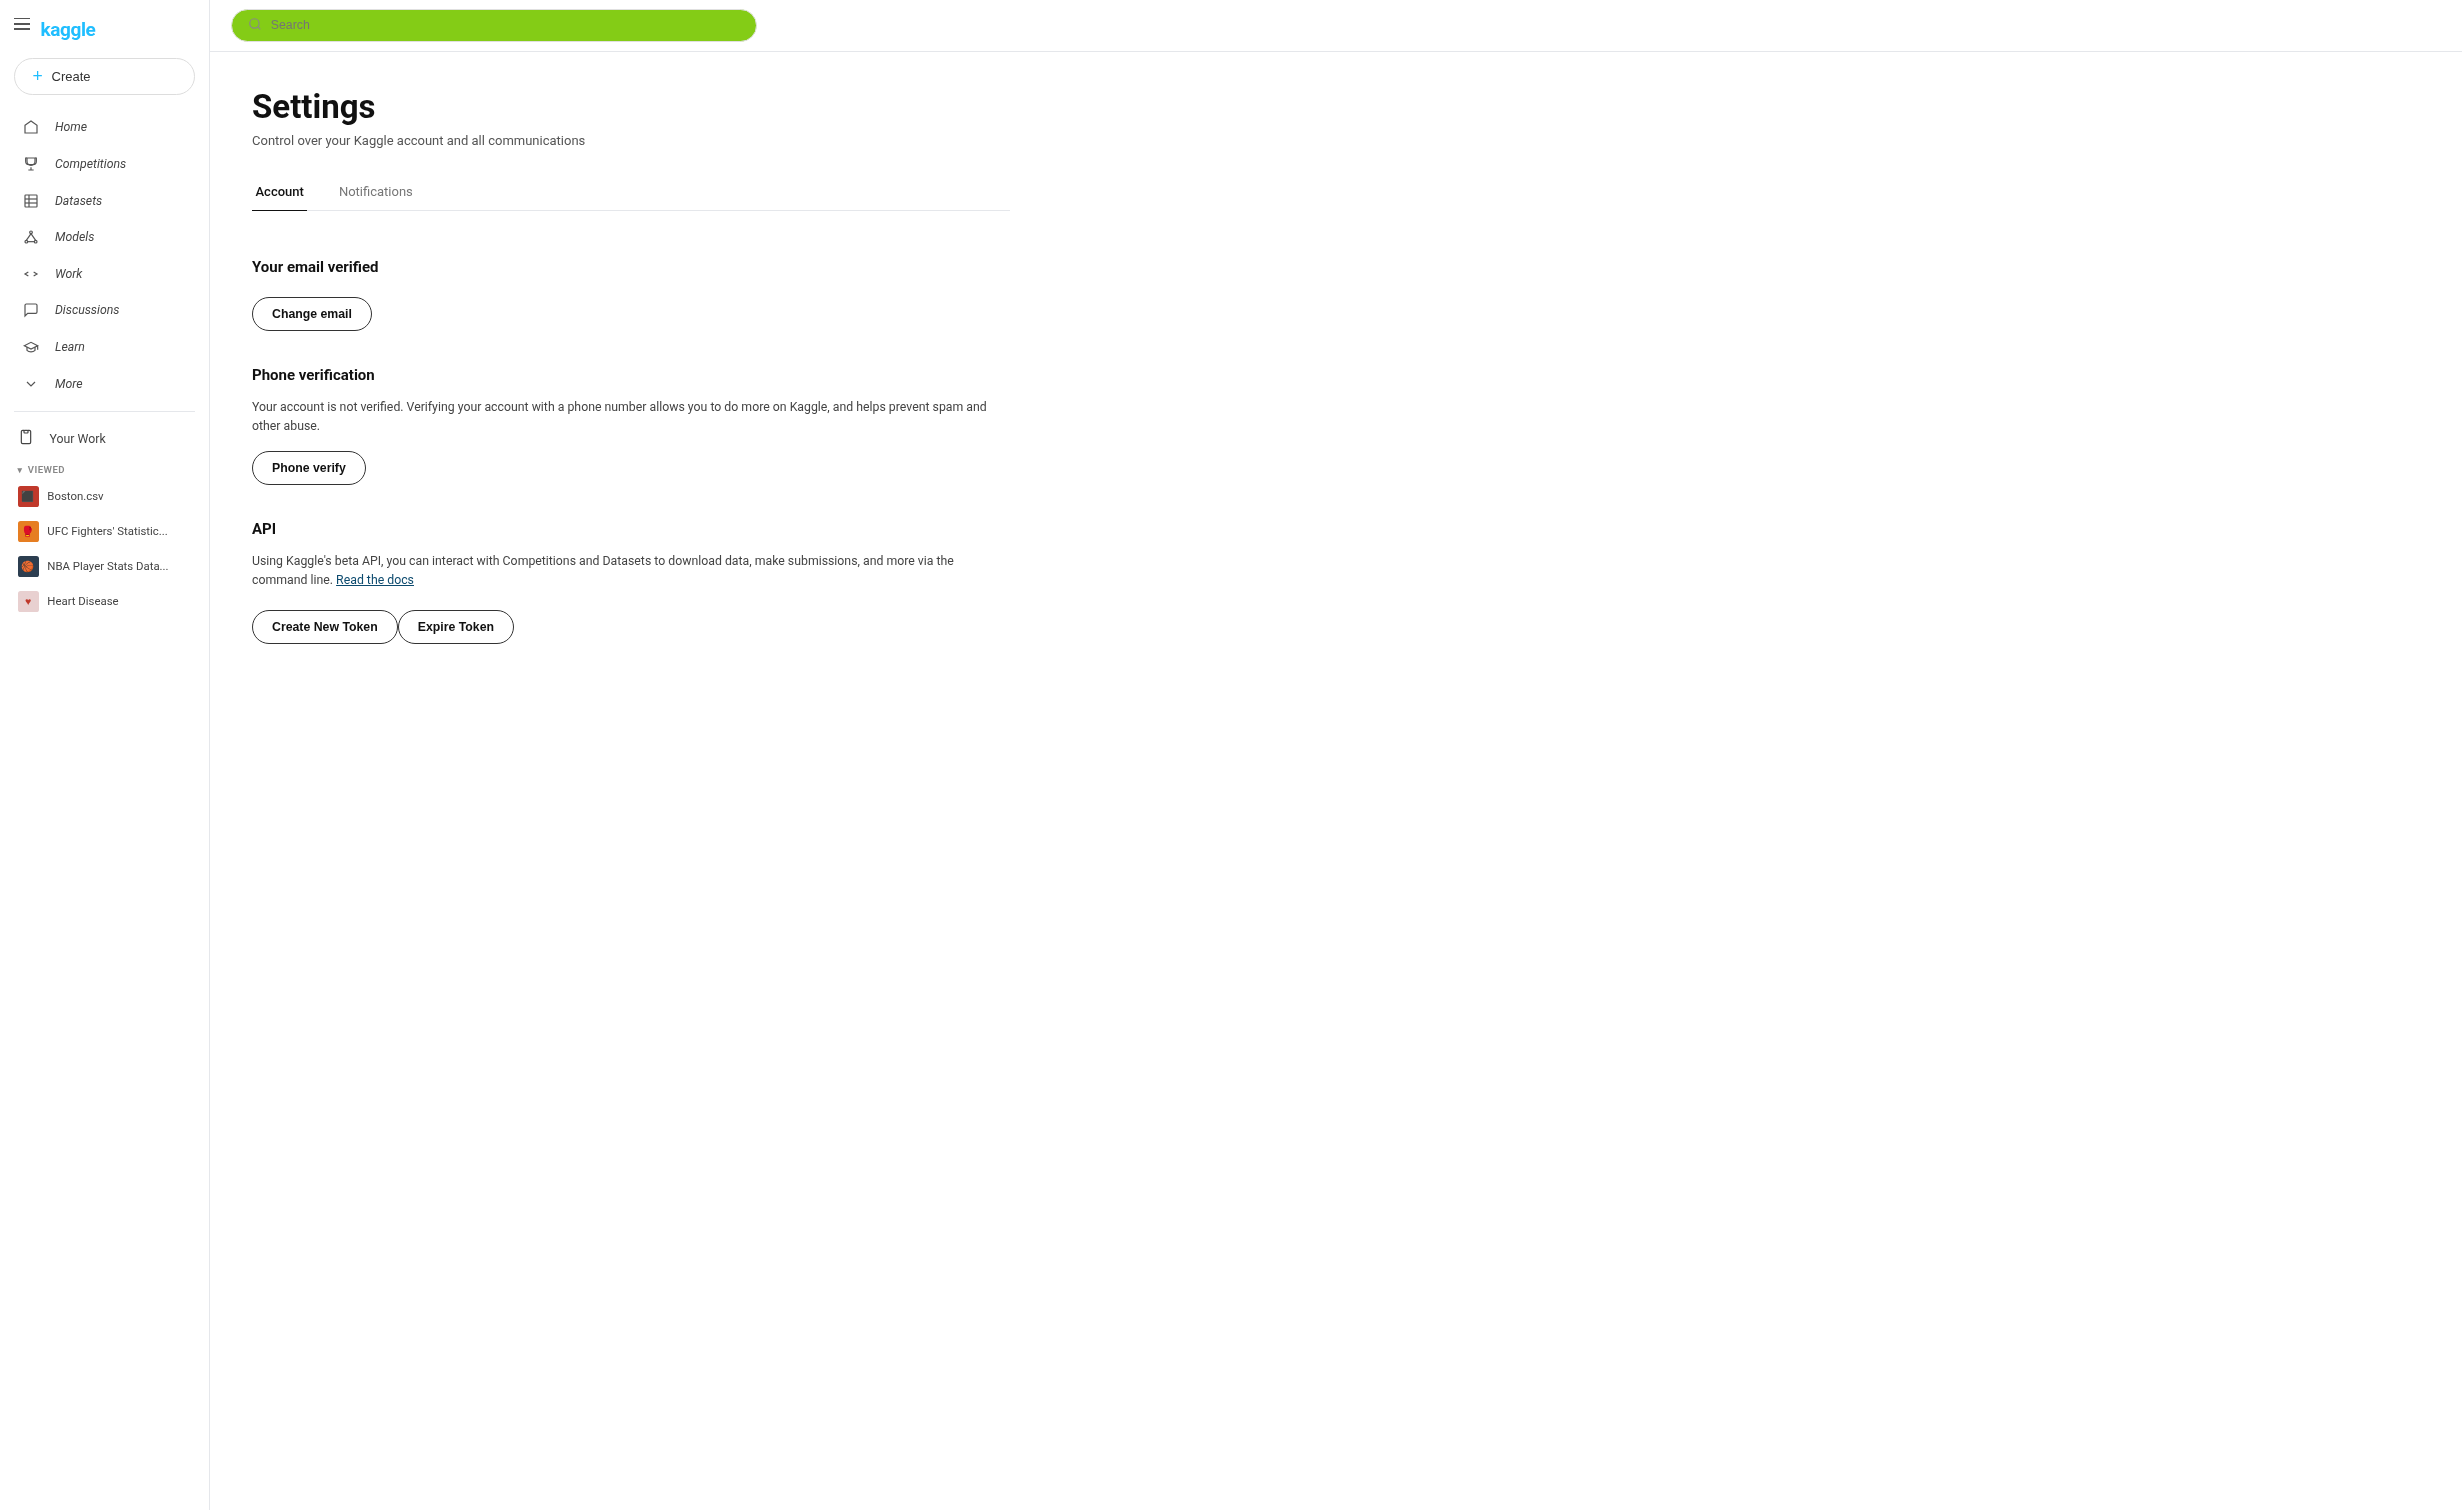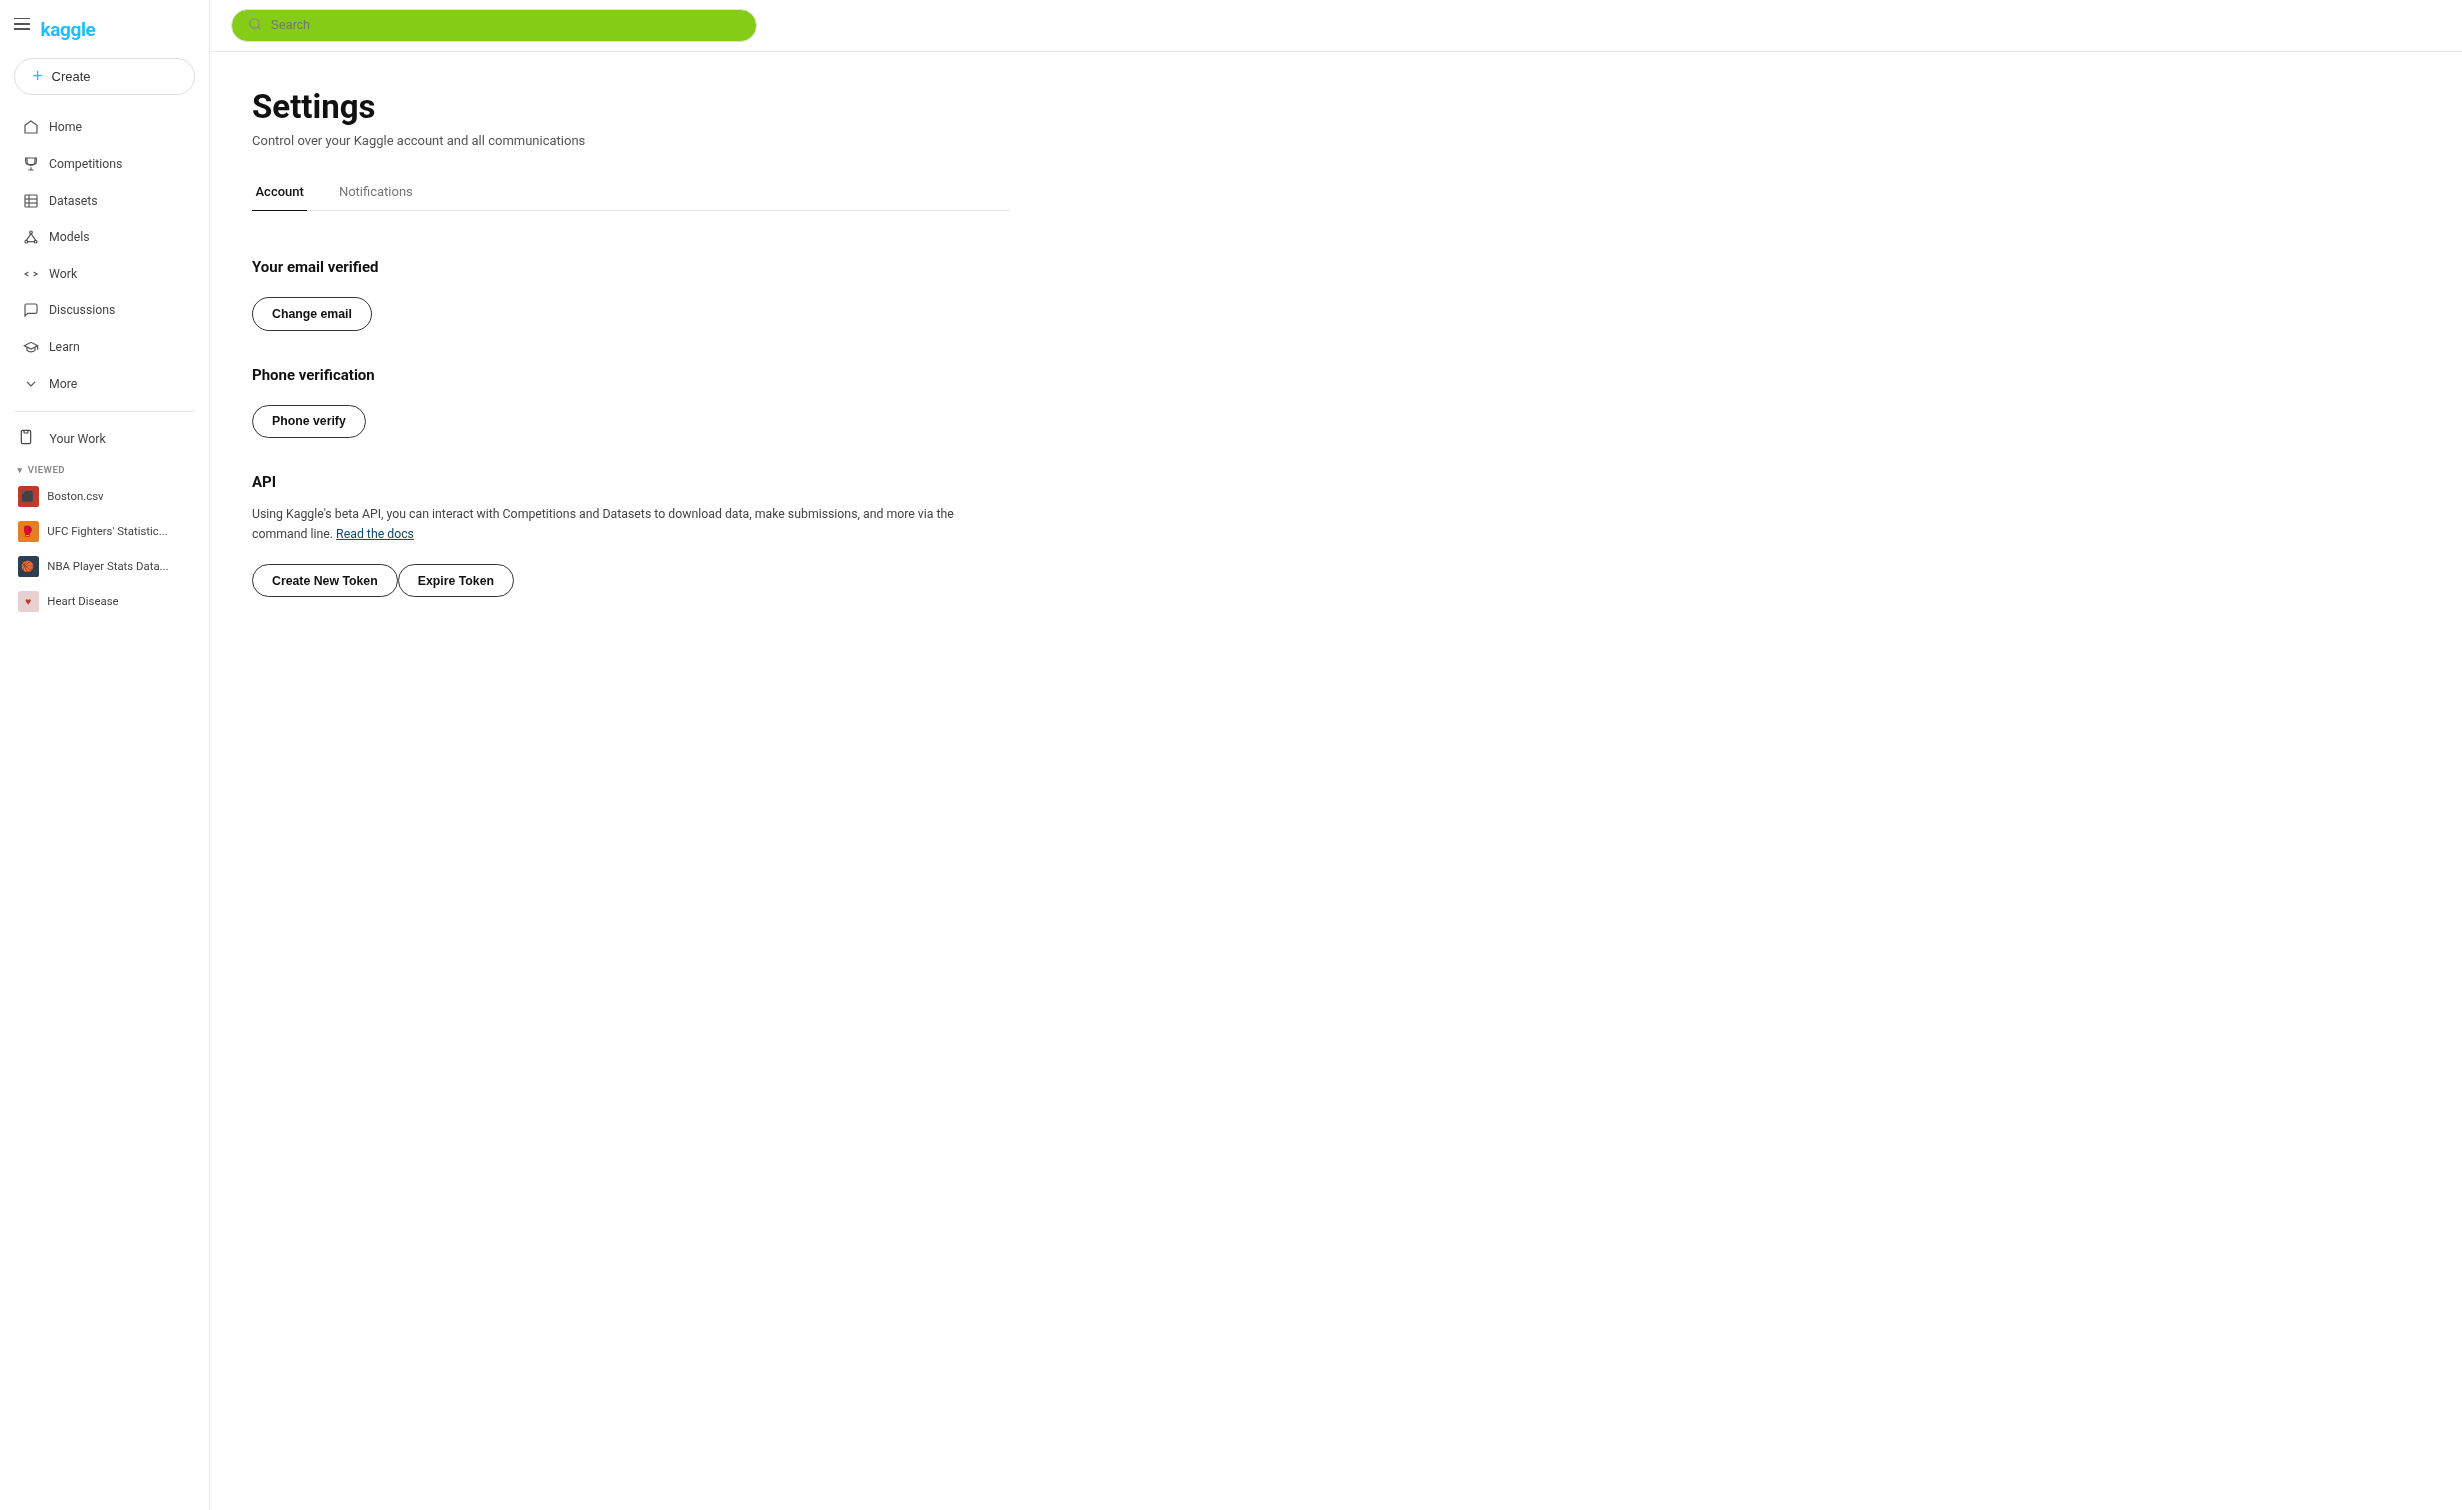--- a/index.html
+++ b/index.html
@@ -56,28 +56,29 @@
     .create-btn .plus-icon {
       color: #20beff;
       font-size: 17.5px;
       font-weight: 400;
       line-height: 1;
     }
 
     .nav-item {
       display: flex;
       align-items: center;
-      gap: 9px;
+      gap: 15px;
       padding: 8.8px 17.5px;
       font-size: 12.3px;
       color: #444;
       cursor: pointer;
       border-radius: 3.5px;
       margin: 0 3.5px;
       text-decoration: none;
+      font-style: italic;
     }
     .nav-item .nav-icon {
       width: 19px;
       height: 19px;
       display: flex; align-items: center; justify-content: center;
       color: #555;
       font-size: 14px;
       flex-shrink: 0;
     }
     .nav-item .nav-label { font-size: 12.3px; }
@@ -390,20 +391,21 @@
       <div class="tab">Notifications</div>
     </div>
 
     <div class="section">
       <div class="section-title">Your email verified</div>
       <button class="outline-btn">Change email</button>
     </div>
 
     <div class="section">
       <div class="section-title">Phone verification</div>
+      <p class="section-desc">Your account is not verified. Verifying your account with a phone number allows you to do more on Kaggle, and helps prevent spam and other abuse.</p>
       <button class="outline-btn">Phone verify</button>
     </div>
 
     <div class="section">
       <div class="section-title">API</div>
       <p class="section-desc">
         <span>Using Kaggle's beta API, you can interact with Competitions and Datasets to download data, make submissions, and more via the command line.</span>
         <a href="#">Read the docs</a>
       </p>
       <div class="api-buttons">

